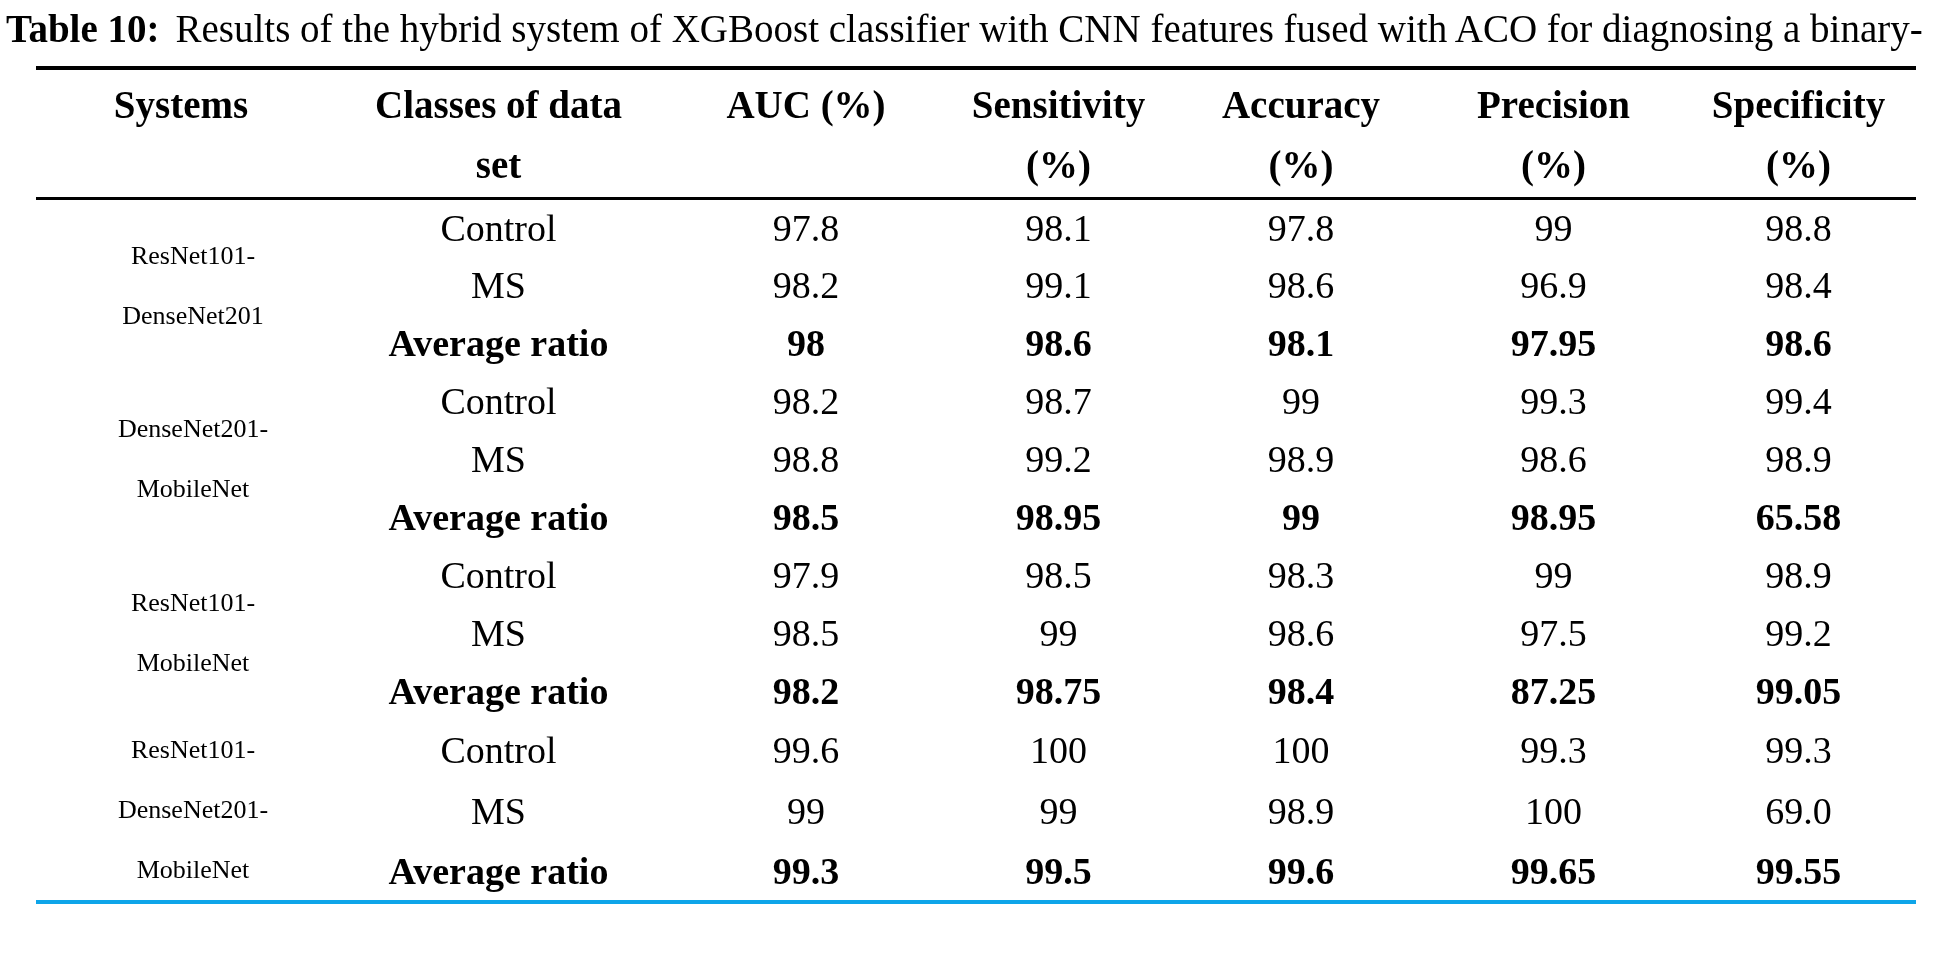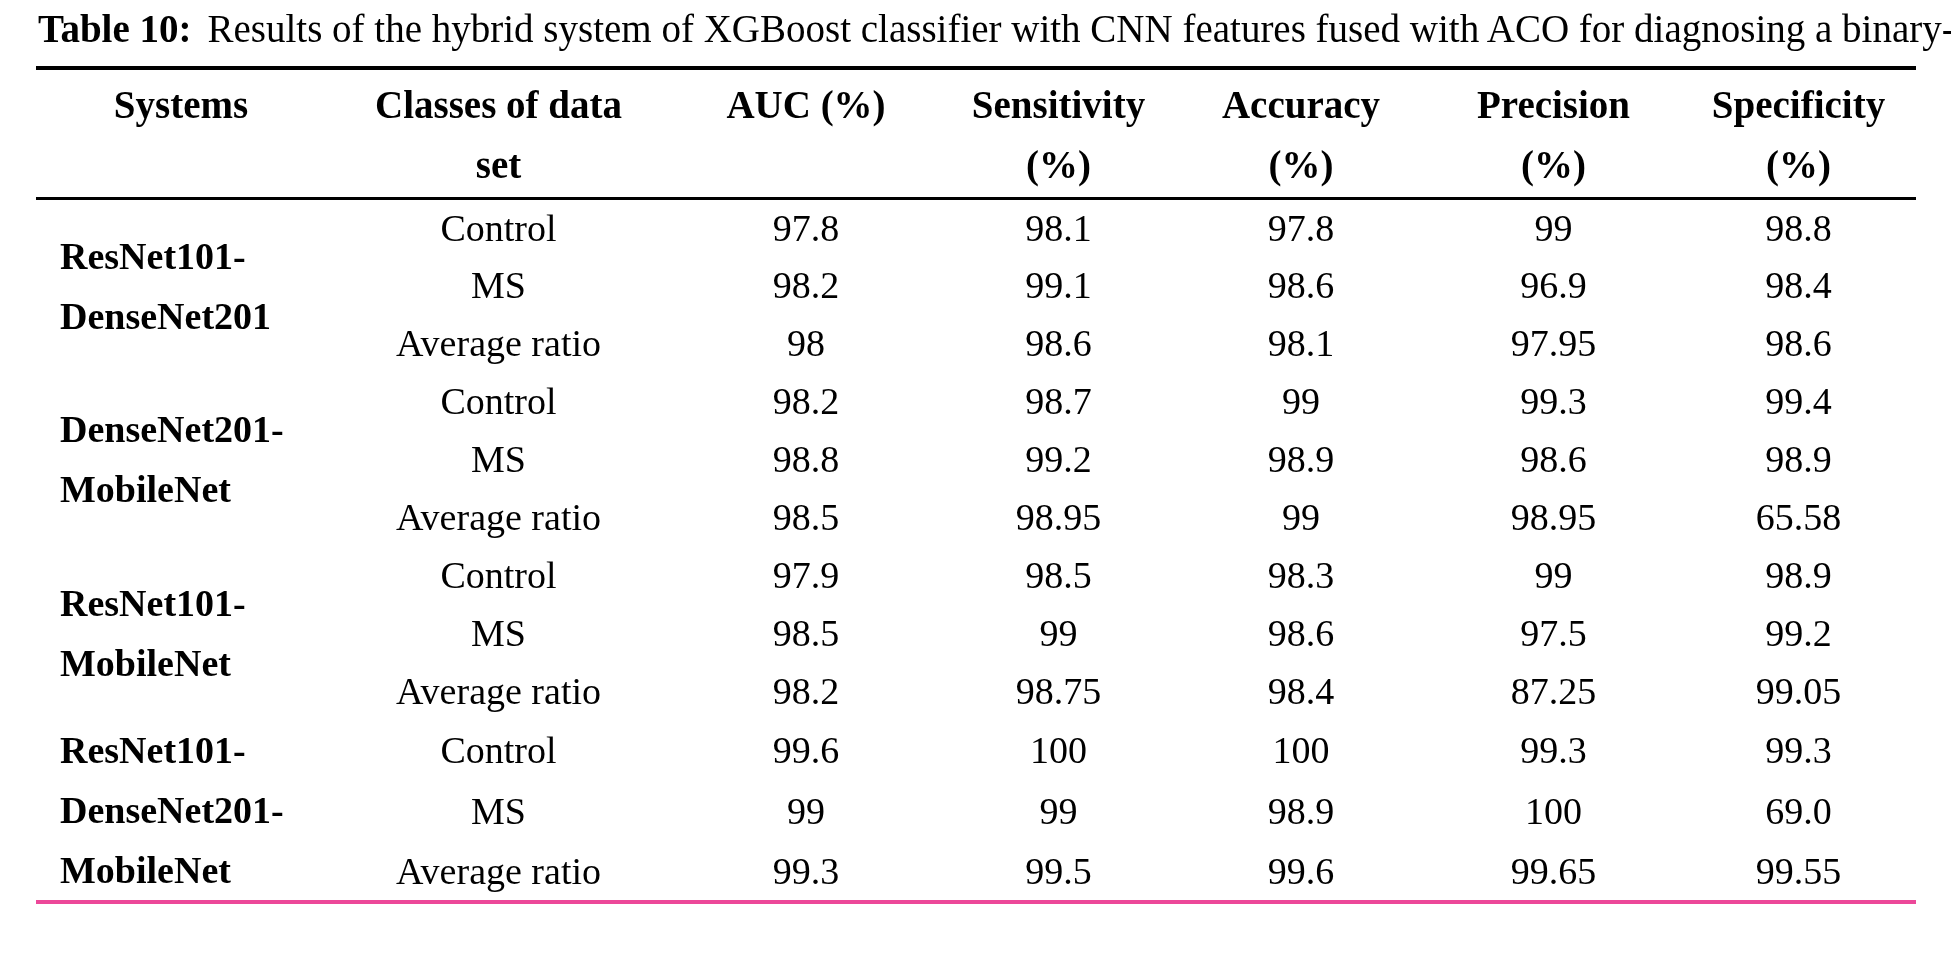--- a/index.html
+++ b/index.html
@@ -10,34 +10,33 @@
     height: 962px;
     background: #ffffff;
     color: #000000;
     font-family: "Liberation Serif", "DejaVu Serif", serif;
     overflow: hidden;
   }
   .caption {
     padding: 6px 6px 0 6px;
     font-size: 39px;
     line-height: 1.18;
-    margin-left: 32px;
   }
   .cap-line1 { white-space: nowrap; }
   .cap-label {
     font-weight: bold;
     margin-right: 16px;
   }
   table.results-table {
     border-collapse: collapse;
     table-layout: fixed;
     width: 1880px;
     margin: 14px 0 0 36px;
     border-top: 4px solid #000;
-    border-bottom: 4px solid #ec4899;
+    border-bottom: 4px solid #0ea5e9;
   }
   thead tr {
     border-bottom: 3px solid #000;
   }
   th {
     font-weight: bold;
     font-size: 39px;
     line-height: 60px;
     vertical-align: top;
     padding: 5px 0 0 0;
@@ -45,27 +44,26 @@
     height: 130px;
   }
   td {
     font-size: 38px;
     text-align: center;
     height: 58px;
     padding: 0;
     vertical-align: middle;
   }
   td.sys {
-    text-align: left;
+    text-align: center;
     padding-left: 24px;
     line-height: 60px;
-    font-size: 38px;
-    font-weight: bold;
-  }
-  tr.avg td { font-weight: normal; }
+    font-size: 26px;
+  }
+  tr.avg td { font-weight: bold; }
 </style>
 </head>
 <body>
 
 <div class="caption">
   <div class="cap-line1">
     <span class="cap-label">Table 10:</span><span>Results of the hybrid system of XGBoost classifier with CNN features fused with ACO for diagnosing a binary-</span>
   </div>
 </div>
 

